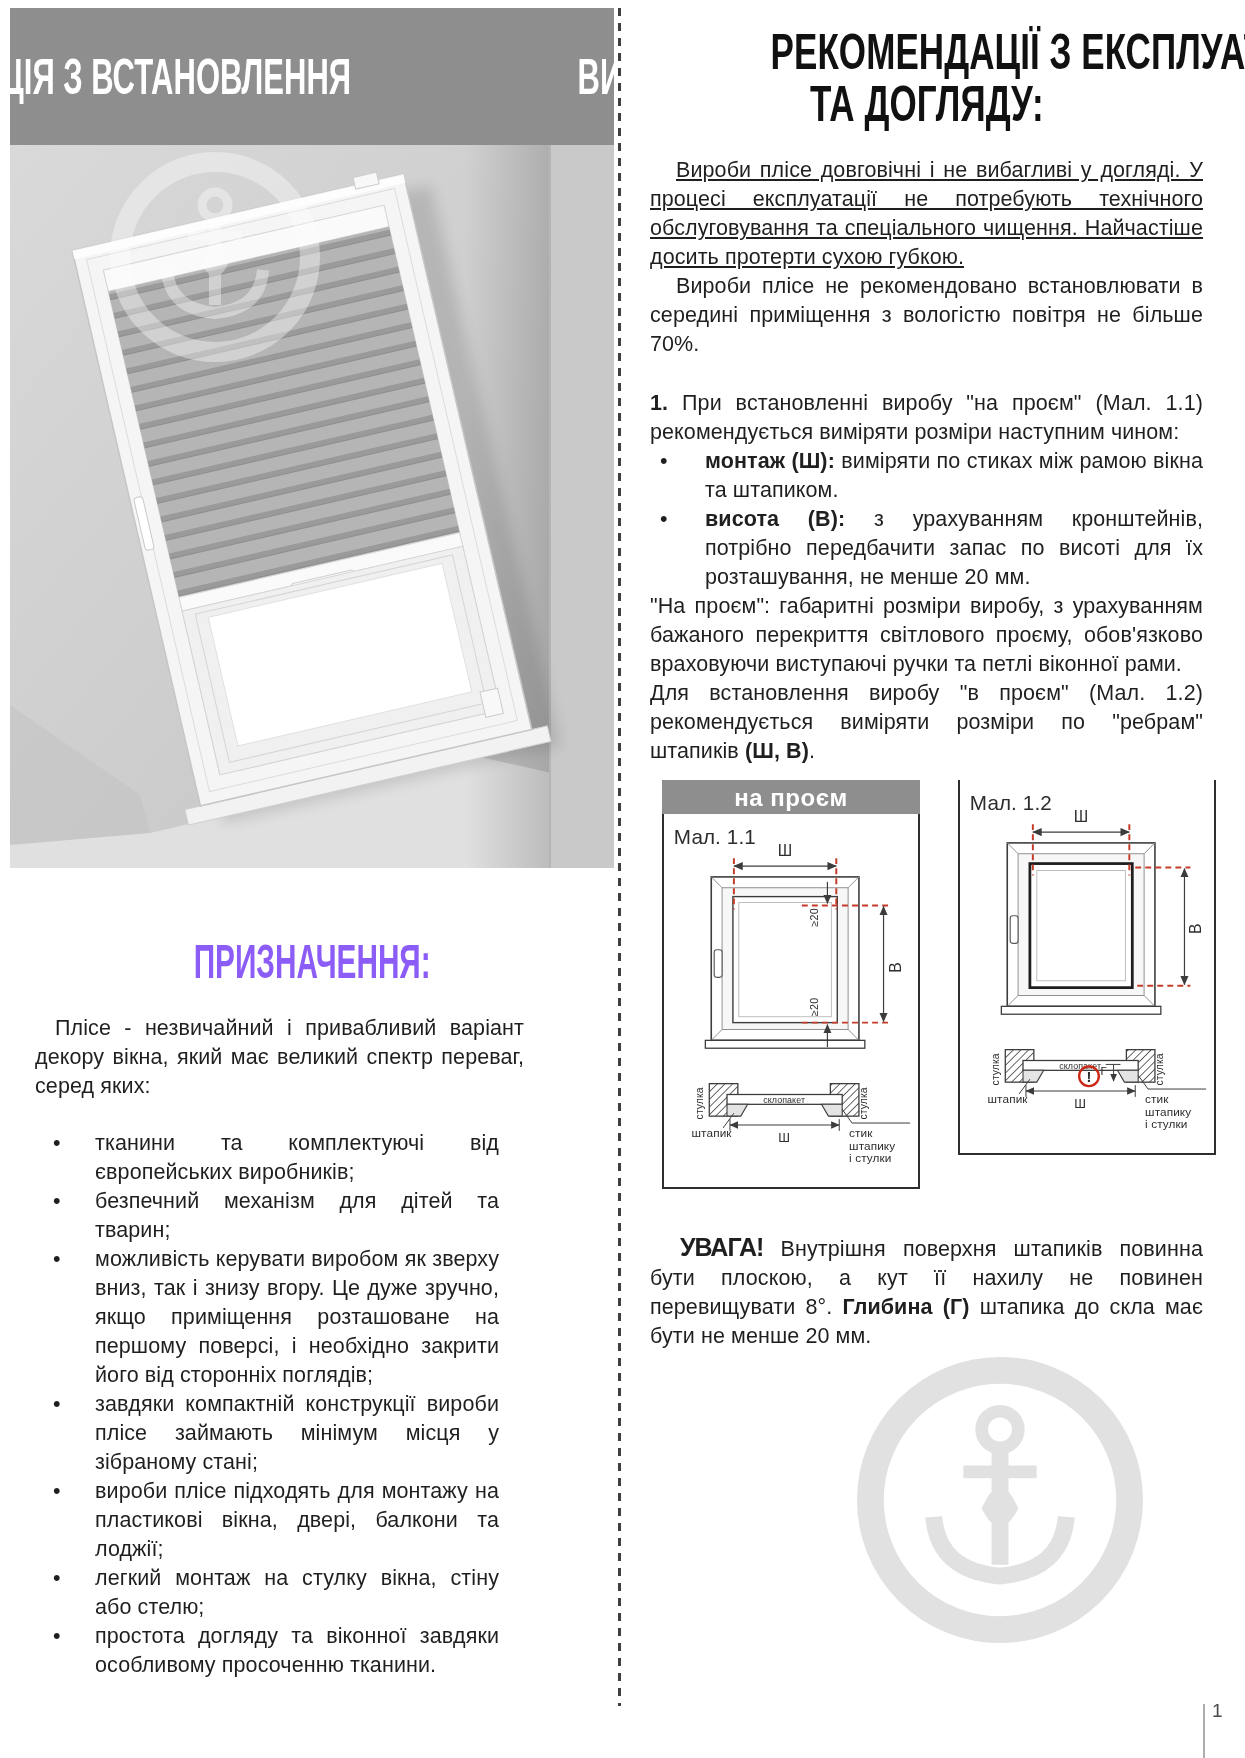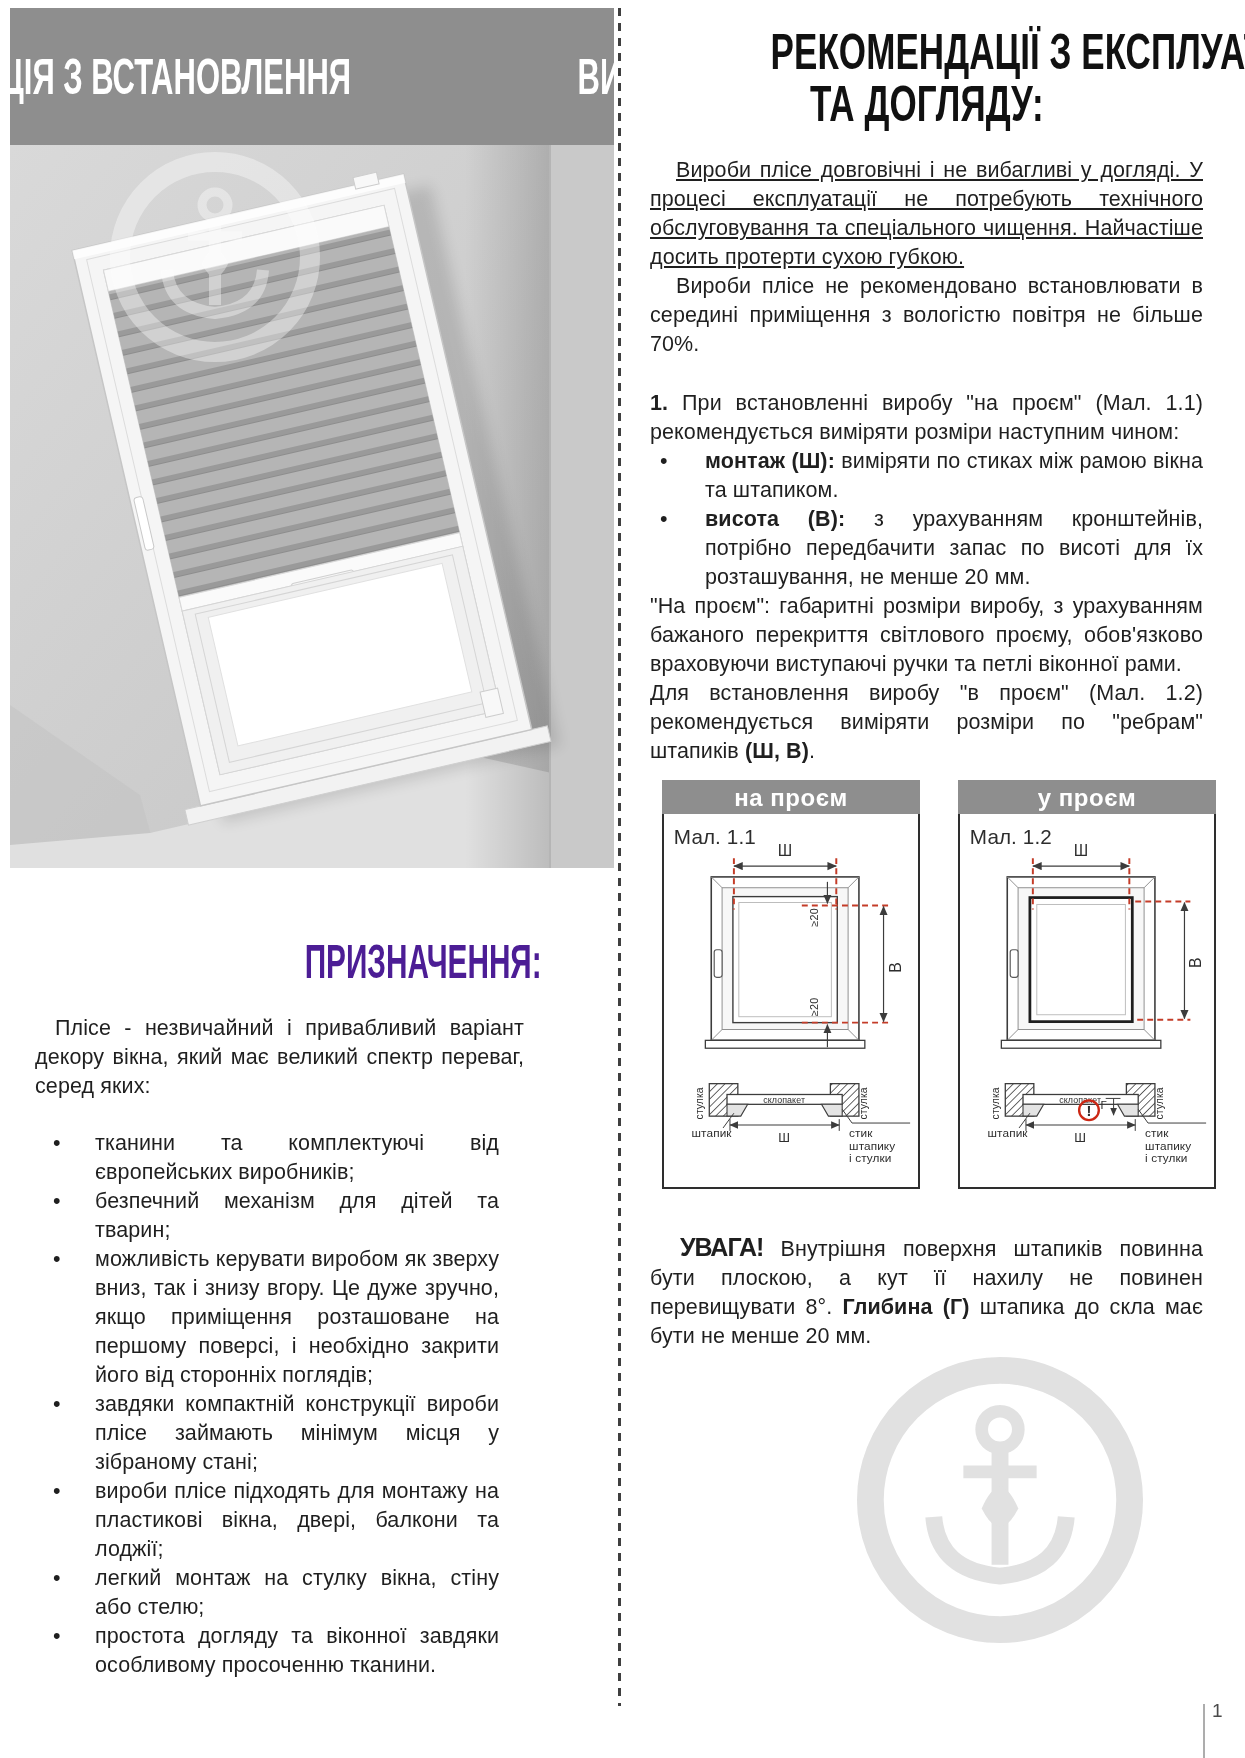--- a/index.html
+++ b/index.html
@@ -16,21 +16,21 @@
   .cond-wide{display:inline-block; transform:scaleX(0.70); transform-origin:50% 50%; white-space:nowrap; font-weight:700;}
   
   .col-left{position:absolute; left:10px; top:8px; width:604px; z-index:1;}
   .l-header{
     height:137px; background:#8e8e8e; display:flex; 
     justify-content:center; align-items:center; gap:4px; text-align:center;
   }
   .l-header .tl{color:#fff; font-size:50px; line-height:1.0;}
   .photo{width:604px; height:723px; position:relative;}
   .photo svg{display:block;}
-  .purpose-h{margin:70px 0 0 0; text-align:right; font-size:48px; line-height:1.0; color:#4c1d95;}
+  .purpose-h{margin:70px 0 0 0; text-align:center; font-size:48px; line-height:1.0; color:#8b5cf6;}
   .ltext{margin-left:25px; margin-right:90px;}
   .intro{margin-top:28px; text-indent:20px;}
   ul.blist{list-style:none; margin:28px 25px 0 25px; padding:0 90px 0 0;}
   ul.blist li{position:relative; padding-left:60px; text-align:justify;}
   ul.blist li::before{content:"\2022"; position:absolute; left:18px; top:0;}
   
   .divider{
     position:absolute; left:618px; top:8px; width:2.5px; height:1698px; z-index:1;
     background:repeating-linear-gradient(#3f3f3f 0 8px, transparent 8px 15px);
   }
@@ -244,21 +244,20 @@
               <line x1="191" y1="313" x2="250" y2="313" stroke="#3c3c3c" stroke-width="1"></line>
               <text x="188" y="327" font-size="12">стик</text>
               <text x="188" y="340" font-size="12">штапику</text>
               <text x="188" y="353" font-size="12">і стулки</text>
             </g>
           </svg>
         </div>
       </figure>
 
       <figure class="figbox">
-        <div class="fig-head">у проєм</div>
         <div class="fig-body">
           <svg width="254" height="369" viewBox="0 0 258 373">
             <defs>
               <marker id="f2a" markerWidth="9" markerHeight="8" refX="7.5" refY="3.5" orient="auto-start-reverse">
                 <path d="M0,0 L8,3.5 L0,7 Z" fill="#3c3c3c"></path>
               </marker>
               <pattern id="f2h" patternUnits="userSpaceOnUse" width="5.5" height="5.5" patternTransform="rotate(45)">
                 <line x1="0" y1="0" x2="0" y2="5.5" stroke="#4a4a4a" stroke-width="1.7"></line>
               </pattern>
             </defs>

